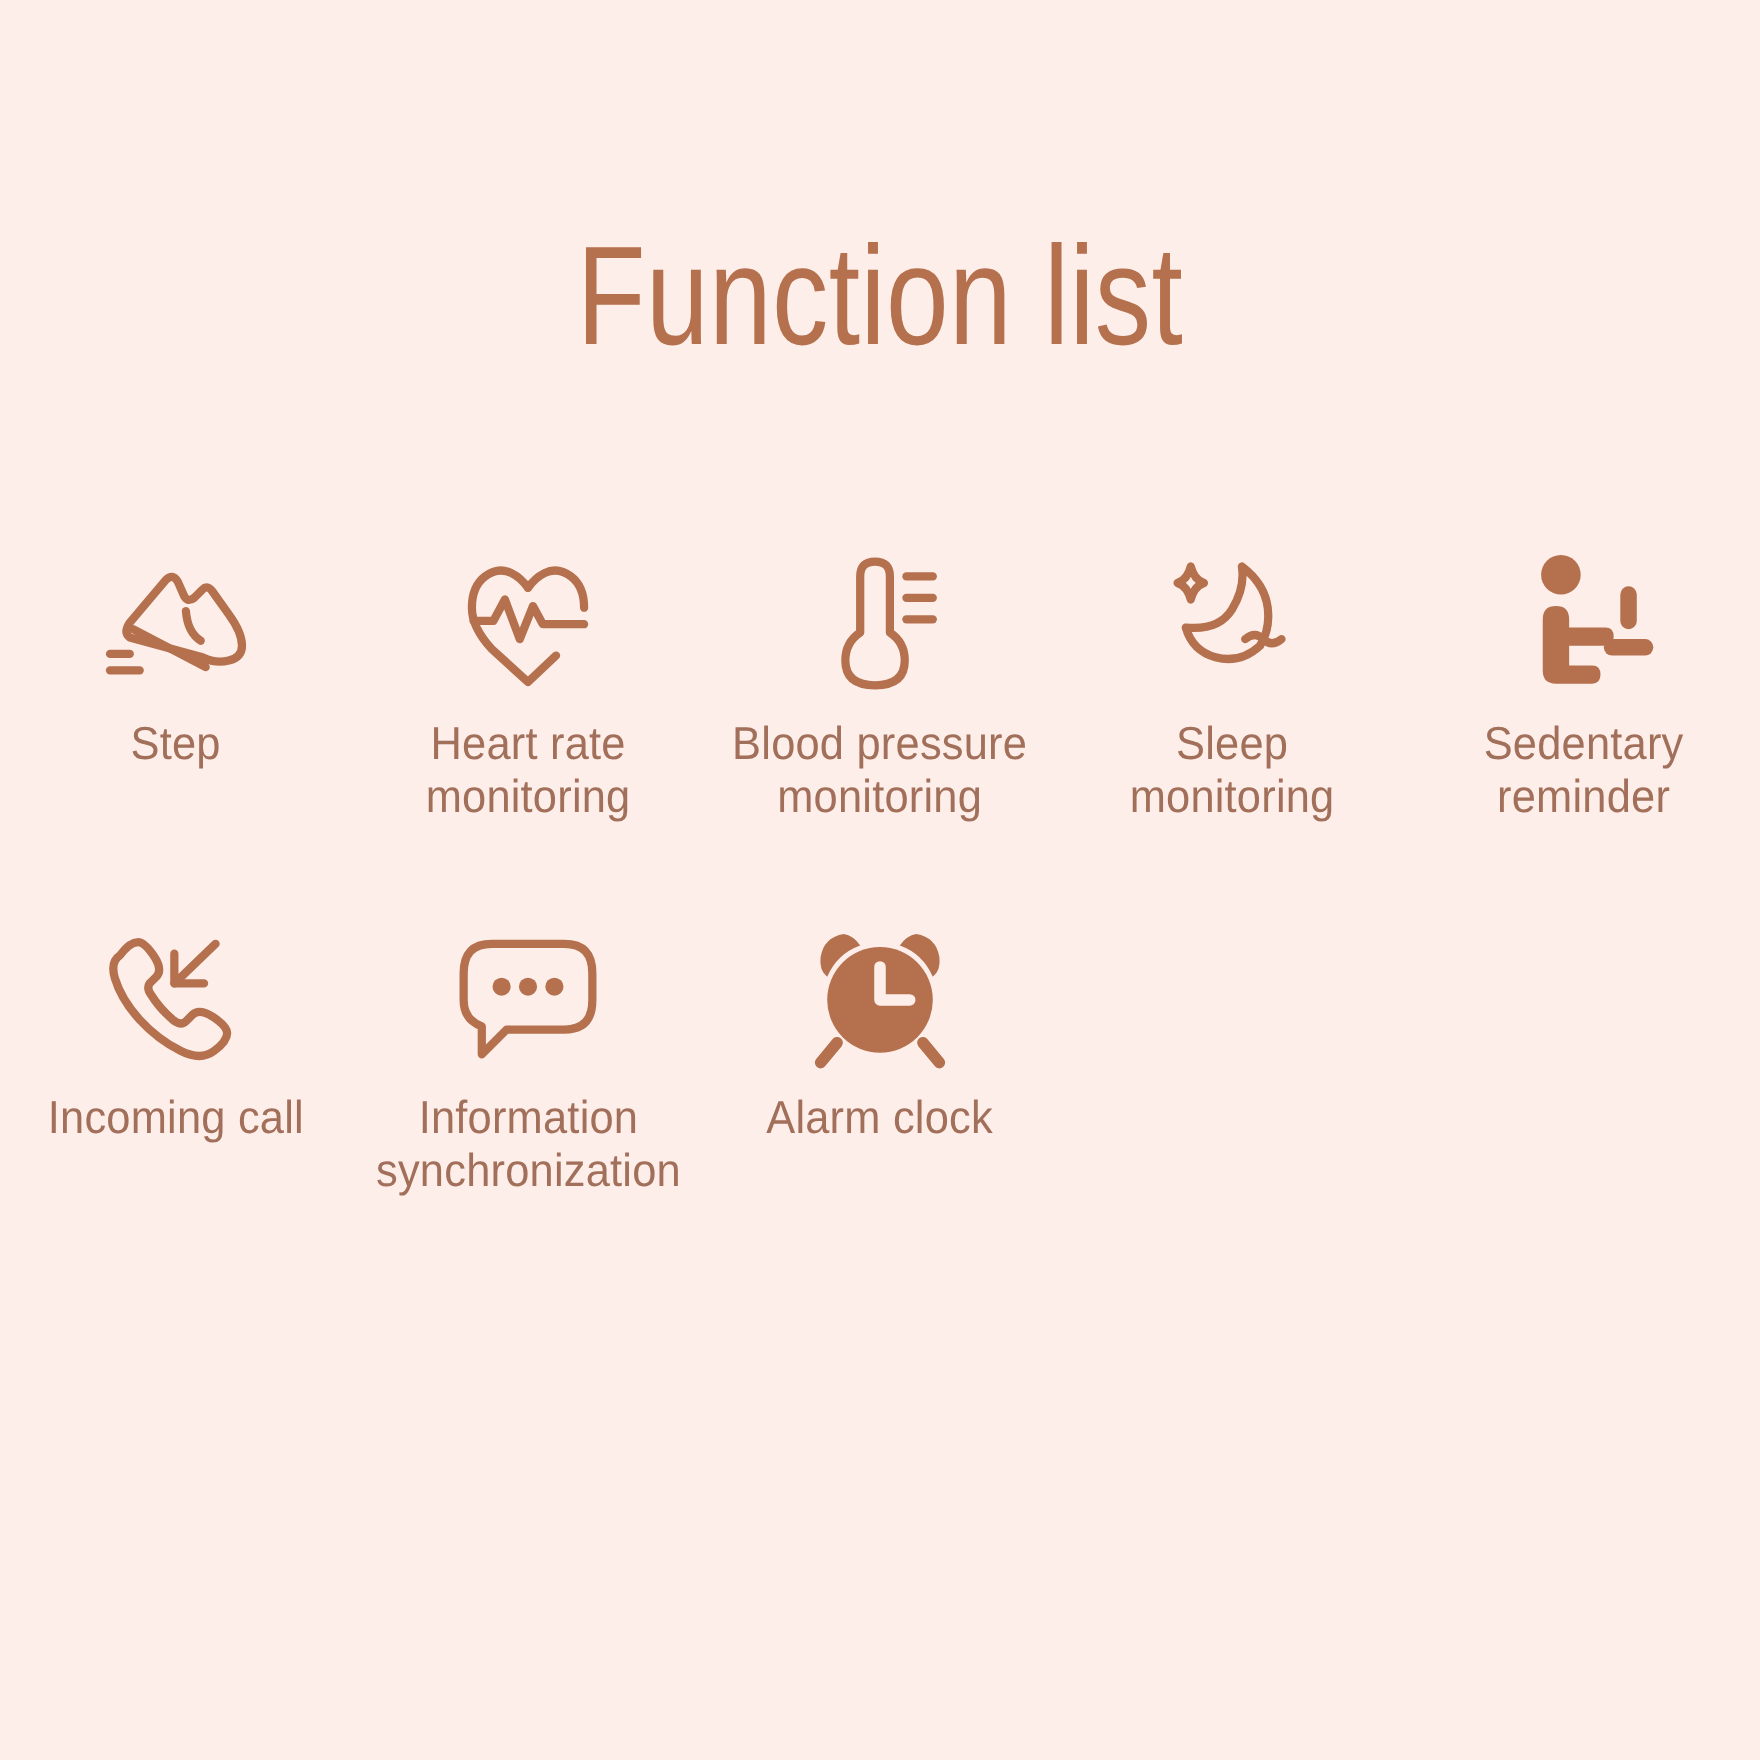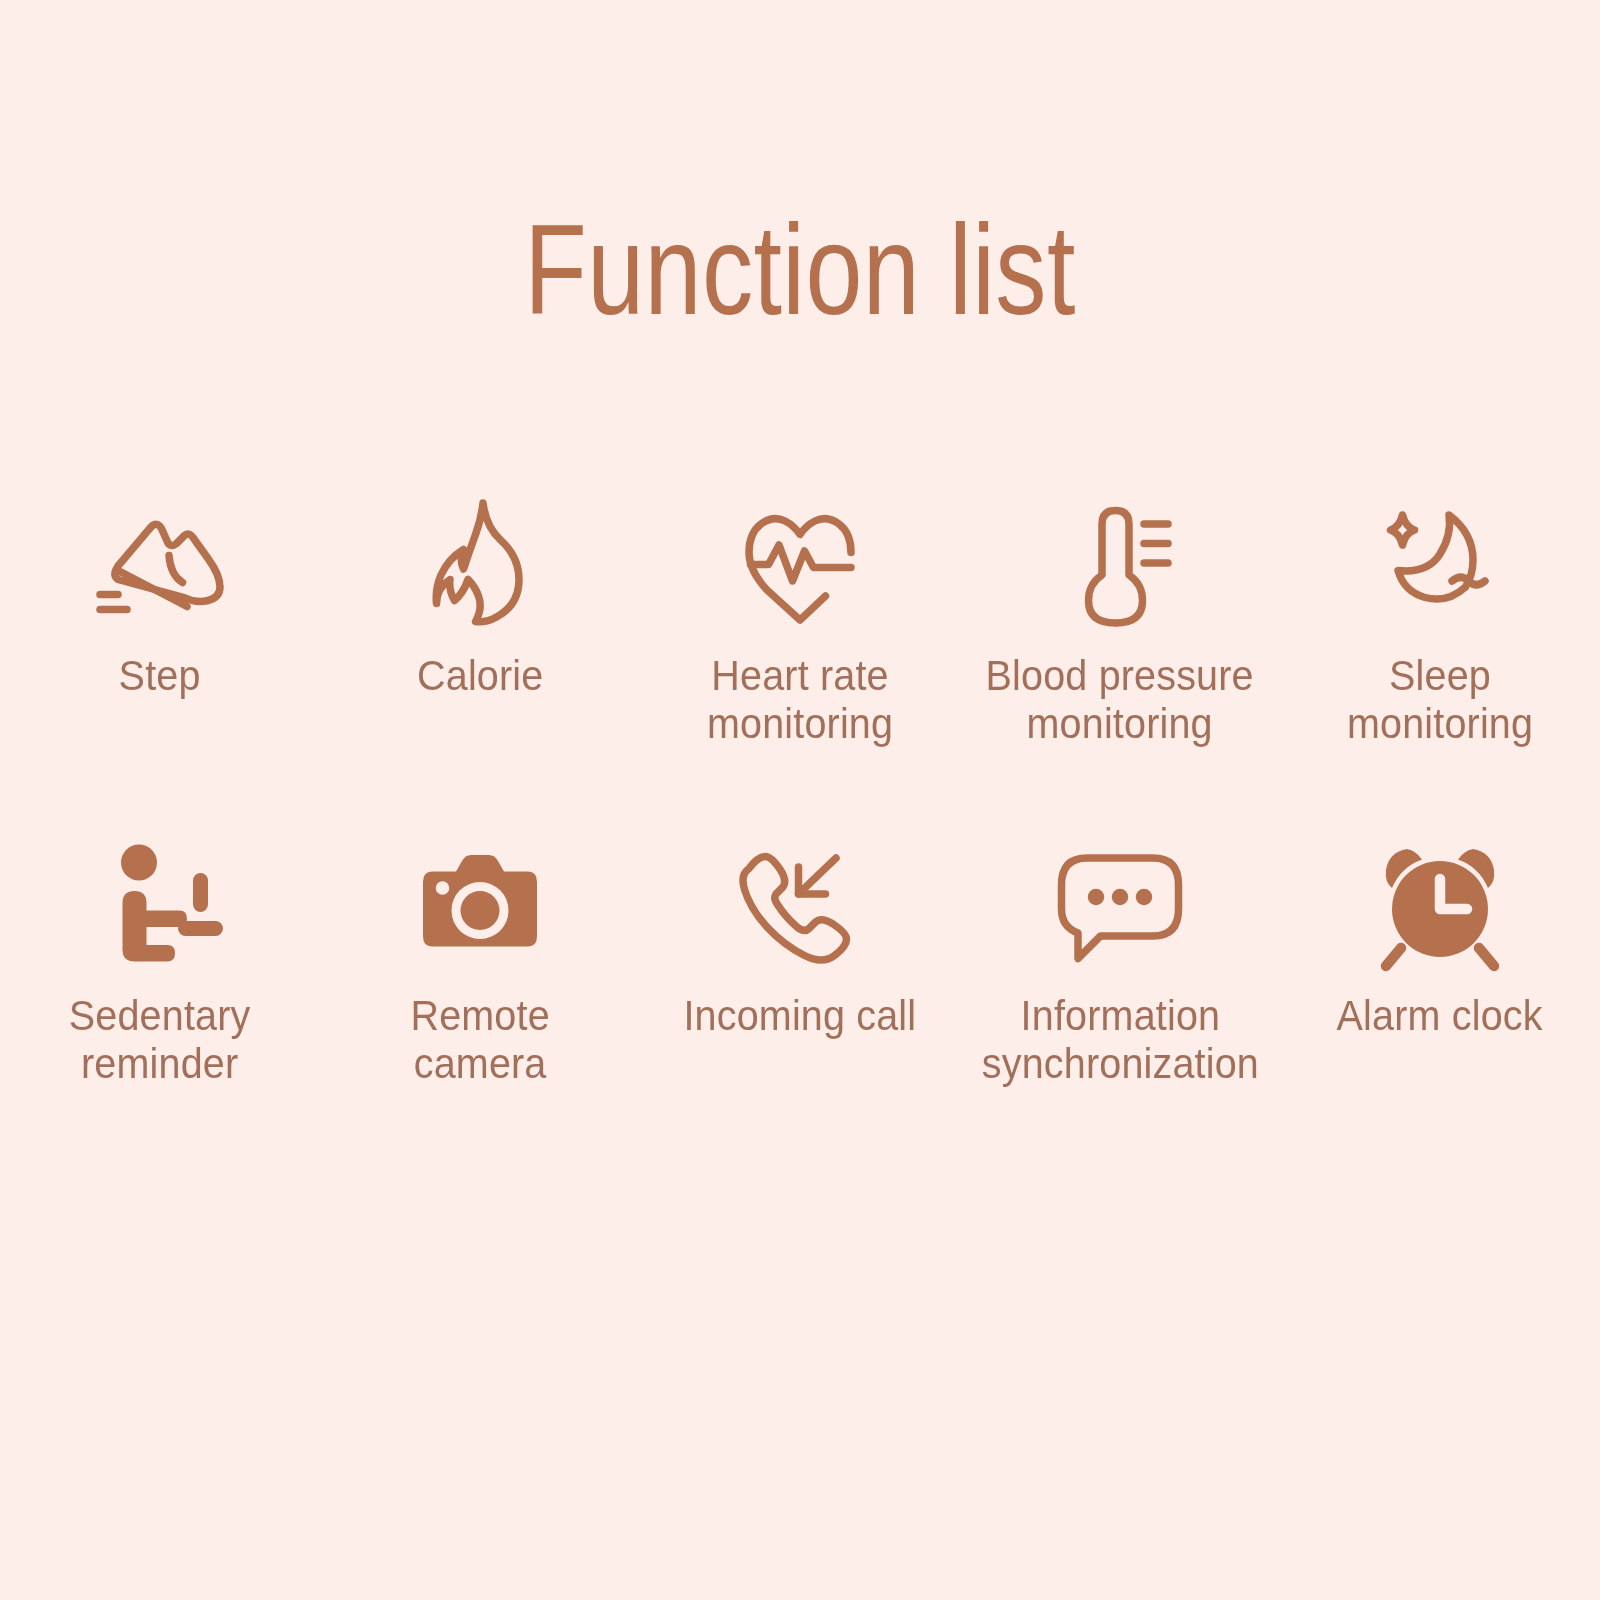--- a/index.html
+++ b/index.html
@@ -123,28 +123,20 @@
           <path class="st" d="M22 52 L44 26 q4 -4 7 1 l4 9 q2 4 6 1 l5 -5 q3 -3 6 1 l10 14 q8 11 8 19 q0 7 -8 9 q-8 2 -16 -2 L22 61 q-4 -3 0 -9 Z"></path>
           <path class="st" d="M24 56 L68 79"></path>
           <path class="st" d="M56 45 q1 13 9 18"></path>
           <path class="st" d="M10 71 L22 71"></path>
           <path class="st" d="M10 81 L28 81"></path>
         </svg>
       </div>
       <div class="cell-label">Step</div>
     </div>
 
-    <div class="cell">
-      <div class="icon-box">
-        <svg viewBox="0 0 100 100">
-          <path class="st" d="M52 10 q2 16 12 25 q12 11 12 26 q0 17 -15 25 q-7 4 -14 3 q5 -9 2 -17 q-2 -6 -7 -11 q-3 9 -9 14 q-4 -7 -3 -14 q-9 6 -9 16 q-1 -10 3 -19 q5 -11 15 -17 q-3 7 0 13 q4 -12 8 -23 q4 -11 5 -21 Z"></path>
-        </svg>
-      </div>
-      <div class="cell-label">Calorie</div>
-    </div>
 
 
 
 
     <div class="cell">
       <div class="icon-box">
         <svg viewBox="0 0 100 100">
           <path class="st" d="M84 43 q0 -13 -8 -19 q-8 -6 -16 -2 q-6 3 -10 9 q-4 -6 -10 -9 q-8 -4 -16 2 q-8 6 -8 19 q0 12 12 25 L50 88 l17 -16"></path>
           <path class="st" d="M17 51 H29 l7 -13 l9 24 l8 -20 l6 11 H84"></path>
         </svg>
@@ -184,32 +176,20 @@
           <circle class="fl" cx="36" cy="23" r="12"></circle>
           <path class="fl" d="M25 50 q0 -8 8 -8 q8 0 8 8 v5 h22 q5 0 5 5.5 q0 5.5 -5 5.5 H41 v12 h14 q5 0 5 5.5 q0 5.5 -5 5.5 H33 q-8 0 -8 -8 Z"></path>
           <rect class="fl" x="72" y="30" width="10" height="26" rx="5"></rect>
           <rect class="fl" x="62" y="62" width="30" height="10" rx="5"></rect>
         </svg>
       </div>
       <div class="cell-label">Sedentary
 reminder</div>
     </div>
 
-    <div class="cell">
-      <div class="icon-box">
-        <svg viewBox="0 0 100 100">
-          <path class="fl" d="M38 22 q2 -4 6 -4 h12 q4 0 6 4 l4 7 h16 q6 0 6 7 v36 q0 7 -6 7 H18 q-6 0 -6 -7 V36 q0 -7 6 -7 h16 Z"></path>
-          <circle class="fl-bg" cx="50" cy="55" r="19"></circle>
-          <circle class="fl" cx="50" cy="55" r="13"></circle>
-          <circle class="fl-bg" cx="25" cy="40" r="4.5"></circle>
-        </svg>
-      </div>
-      <div class="cell-label">Remote
-camera</div>
-    </div>
 
     <div class="cell">
       <div class="icon-box">
         <svg viewBox="0 0 100 100">
           <path class="st" d="M16 27 q6 -8 11 -8 q4 0 10 9 q5 8 1 12 l-4 4 q-2 3 1 7 q5 8 13 15 q5 4 8 1 l4 -4 q4 -4 12 1 q9 6 9 10 q0 5 -8 11 q-8 6 -20 0 q-14 -7 -25 -19 q-11 -12 -15 -25 q-3 -10 3 -14 Z"></path>
           <path class="st" d="M74 20 L49 44"></path>
           <path class="st" d="M49 26 V44 H67"></path>
         </svg>
       </div>
       <div class="cell-label">Incoming call</div>

